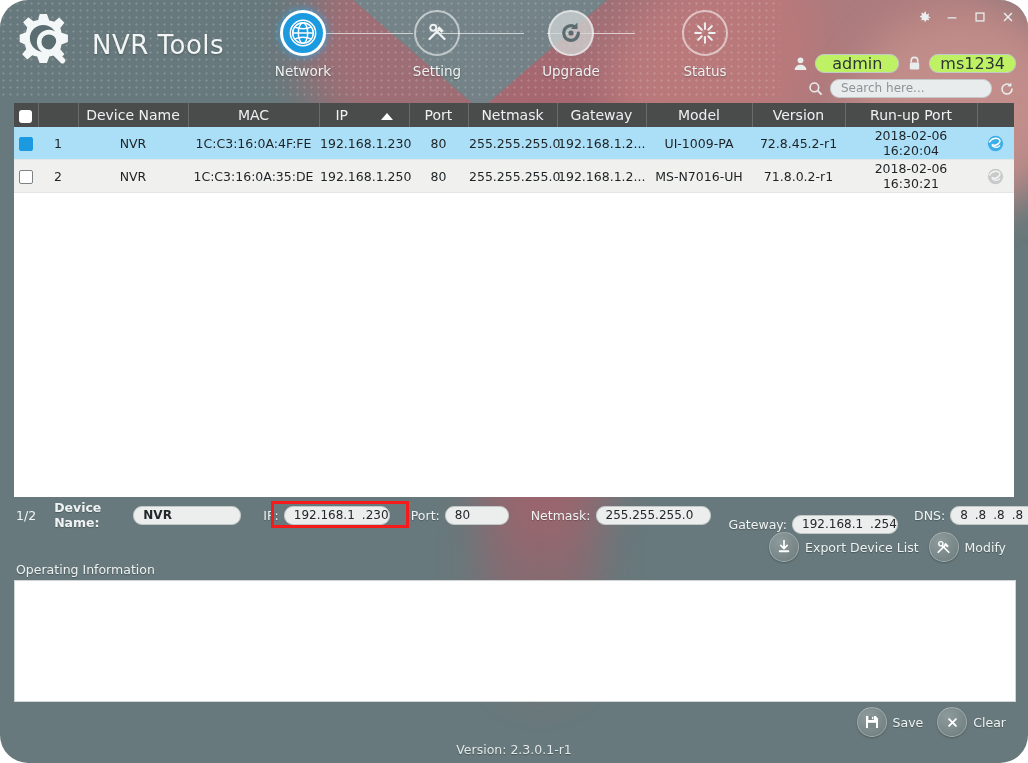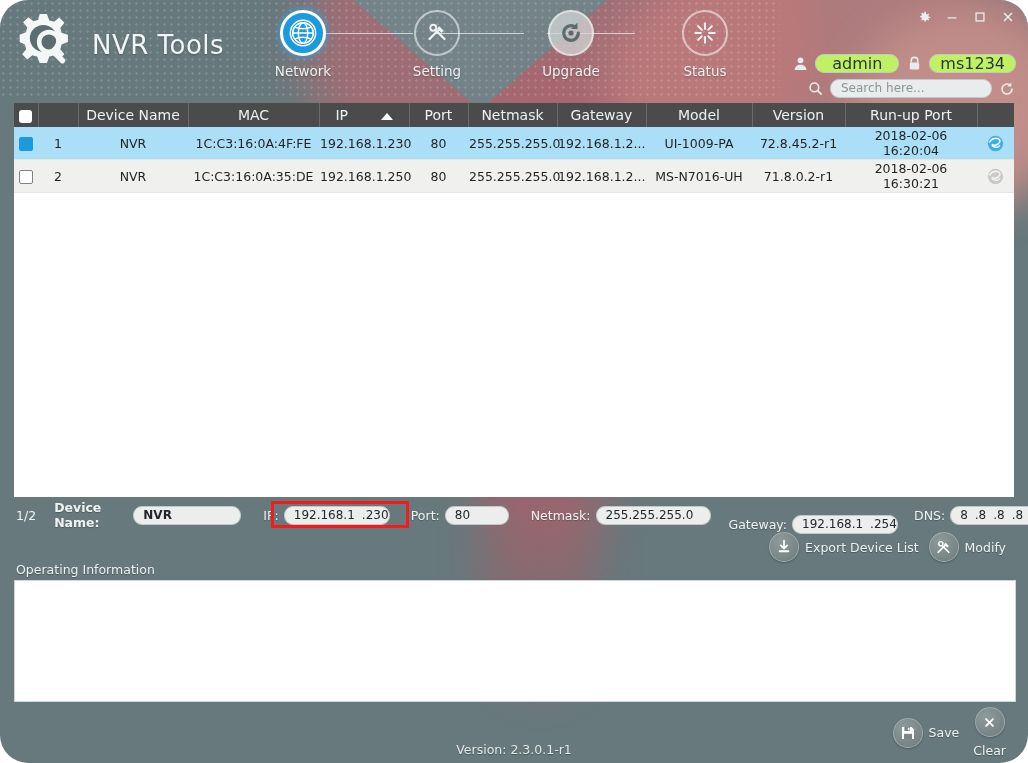--- a/index.html
+++ b/index.html
@@ -486,21 +486,21 @@
       <span class="circ">
         <svg width="16" height="16" viewBox="0 0 20 20">
           <path d="M2.5 2.5h12l3 3v12h-15z" fill="#ffffff"></path>
           <rect x="5.5" y="2.5" width="7" height="5" fill="#7a8789"></rect>
           <rect x="5" y="11" width="10" height="6.5" fill="#7a8789"></rect>
           <rect x="9.8" y="3.4" width="2" height="3.2" fill="#ffffff"></rect>
         </svg>
       </span>
       <span class="act-label">Save</span>
     </div>
-    <div class="act-btn" style="margin-left:8px;flex-direction:column;">
+    <div class="act-btn" style="margin-left:8px;">
       <span class="circ">
         <svg width="17" height="17" viewBox="0 0 20 20">
           <line x1="6" y1="6" x2="14" y2="14" stroke="#ffffff" stroke-width="2.2" stroke-linecap="round"></line>
           <line x1="14" y1="6" x2="6" y2="14" stroke="#ffffff" stroke-width="2.2" stroke-linecap="round"></line>
         </svg>
       </span>
       <span class="act-label">Clear</span>
     </div>
   </div>
 

